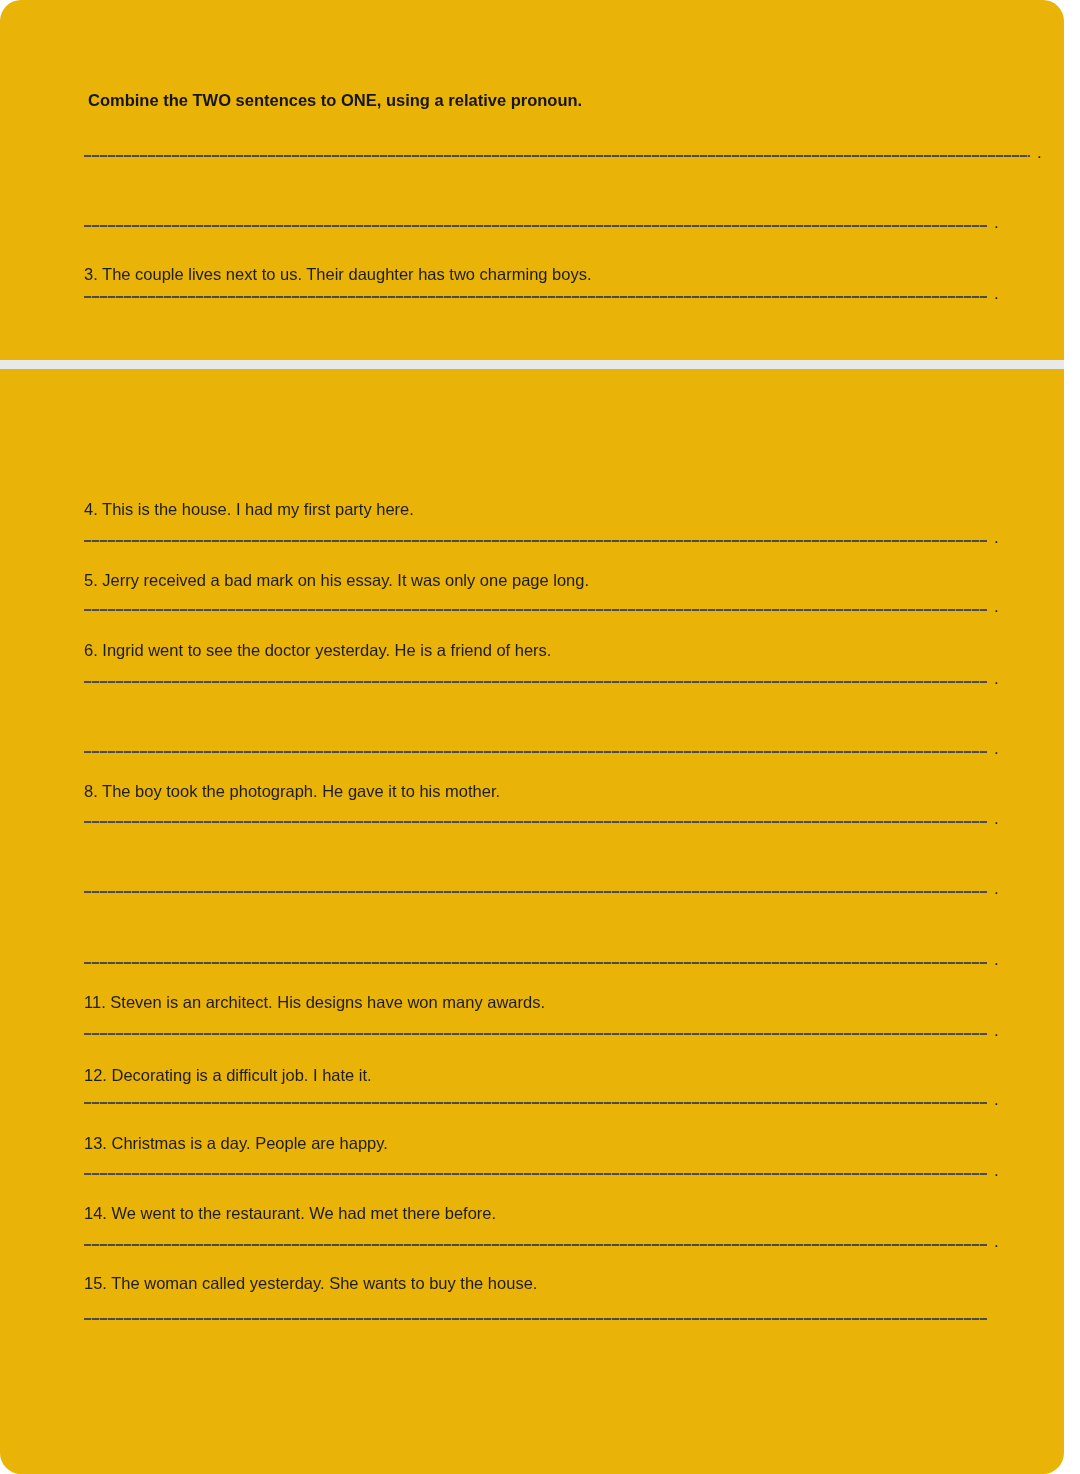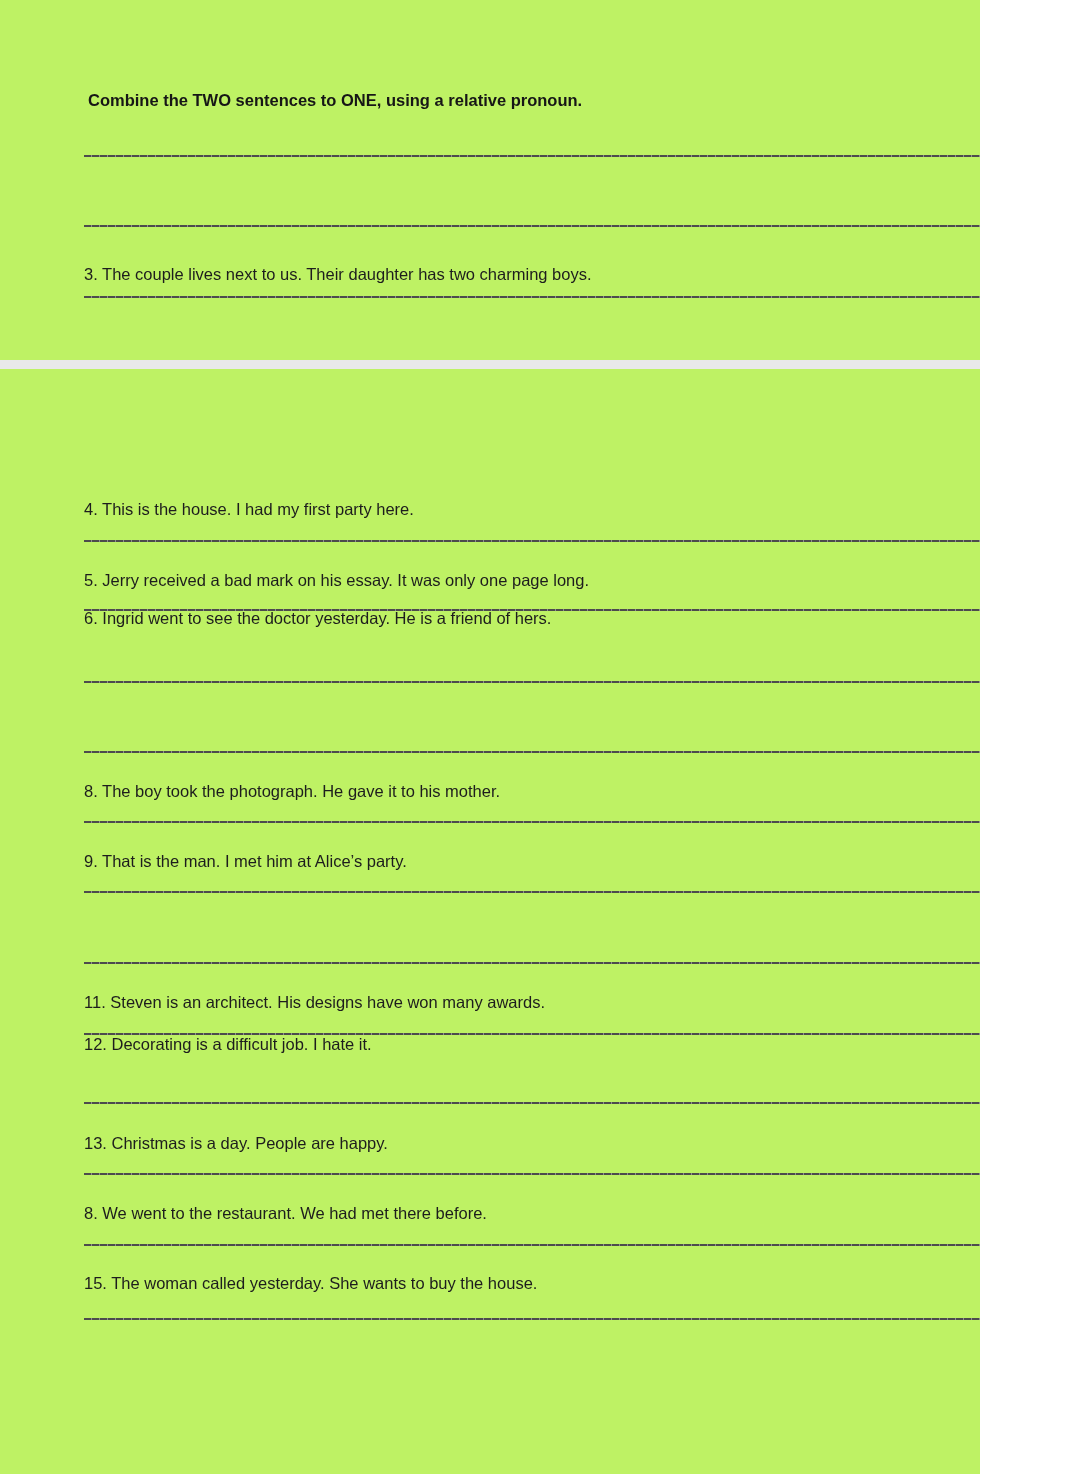--- a/index.html
+++ b/index.html
@@ -2,26 +2,27 @@
 <html><head>
 <meta charset="utf-8">
 <style>
   html, body {
     margin: 0;
     padding: 0;
     background: #ffffff;
   }
   .page {
     position: relative;
-    width: 980px;
+    width: 1064px;
     height: 1474px;
-    background: #bef264;
+    background: #eab308;
     font-family: "Liberation Sans", sans-serif;
     color: #1d1d1d;
     overflow: hidden;
+    border-radius: 21px;
   }
   .title {
     position: absolute;
     left: 88px;
     font-size: 16.5px;
     font-weight: bold;
     line-height: 20px;
     white-space: nowrap;
     color: #161616;
   }
@@ -93,67 +94,66 @@
     <span class="rule"></span>
     <span class="dot">.</span>
   </div>
 
   <div class="sentence" style="top:570px">5. Jerry received a bad mark on his essay. It was only one page long.</div>
   <div class="blank-row" style="top:599px">
     <span class="rule"></span>
     <span class="dot">.</span>
   </div>
 
-  <div class="sentence" style="top:608px">6. Ingrid went to see the doctor yesterday. He is a friend of hers.</div>
+  <div class="sentence" style="top:640px">6. Ingrid went to see the doctor yesterday. He is a friend of hers.</div>
   <div class="blank-row" style="top:671px">
     <span class="rule"></span>
     <span class="dot">.</span>
   </div>
 
   <div class="blank-row" style="top:741px">
     <span class="rule"></span>
     <span class="dot">.</span>
   </div>
 
   <div class="sentence" style="top:781px">8. The boy took the photograph. He gave it to his mother.</div>
   <div class="blank-row" style="top:811px">
     <span class="rule"></span>
     <span class="dot">.</span>
   </div>
 
-  <div class="sentence" style="top:851px">9. That is the man. I met him at Alice’s party.</div>
   <div class="blank-row" style="top:881px">
     <span class="rule"></span>
     <span class="dot">.</span>
   </div>
 
   <div class="blank-row" style="top:952px">
     <span class="rule"></span>
     <span class="dot">.</span>
   </div>
 
   <div class="sentence" style="top:992px">11. Steven is an architect. His designs have won many awards.</div>
   <div class="blank-row" style="top:1023px">
     <span class="rule"></span>
     <span class="dot">.</span>
   </div>
 
-  <div class="sentence" style="top:1034px">12. Decorating is a difficult job. I hate it.</div>
+  <div class="sentence" style="top:1065px">12. Decorating is a difficult job. I hate it.</div>
   <div class="blank-row" style="top:1092px">
     <span class="rule"></span>
     <span class="dot">.</span>
   </div>
 
   <div class="sentence" style="top:1133px">13. Christmas is a day. People are happy.</div>
   <div class="blank-row" style="top:1163px">
     <span class="rule"></span>
     <span class="dot">.</span>
   </div>
 
-  <div class="sentence" style="top:1203px">8. We went to the restaurant. We had met there before.</div>
+  <div class="sentence" style="top:1203px">14. We went to the restaurant. We had met there before.</div>
   <div class="blank-row" style="top:1234px">
     <span class="rule"></span>
     <span class="dot">.</span>
   </div>
 
   <div class="sentence" style="top:1273px">15. The woman called yesterday. She wants to buy the house.</div>
   <div class="blank-row" style="top:1308px">
     <span class="rule"></span>
     <span class="dot"></span>
   </div>

